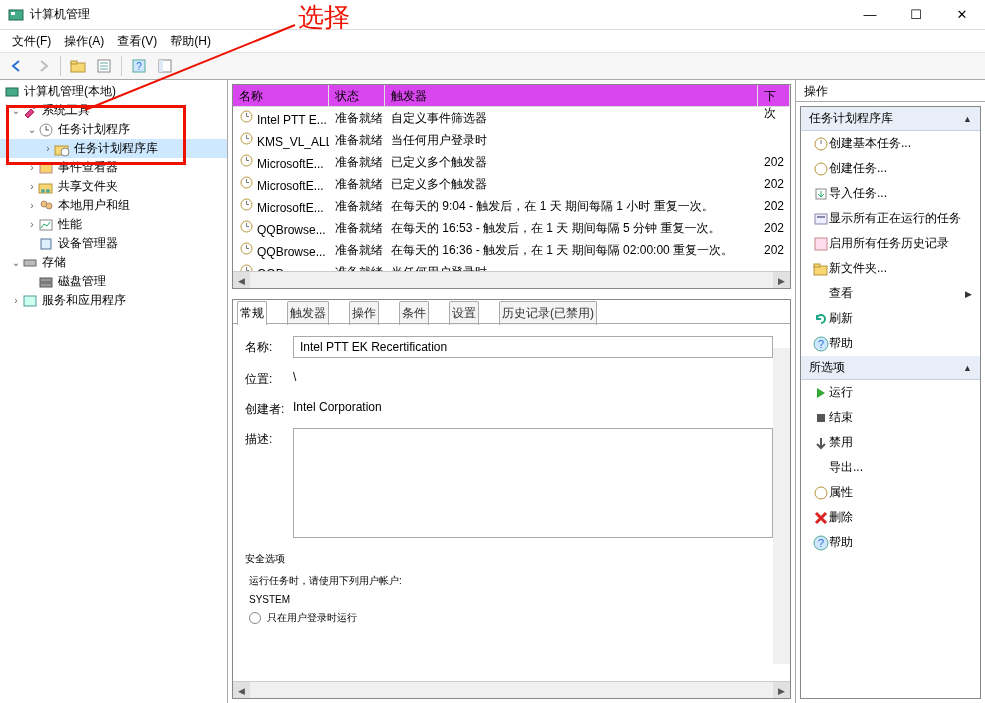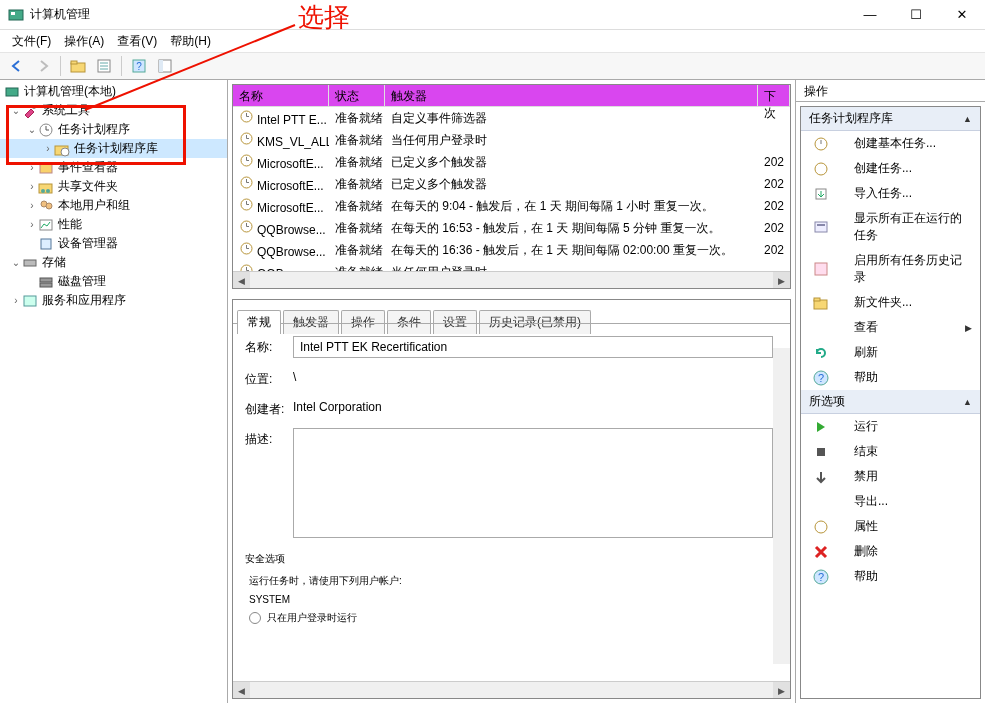--- a/index.html
+++ b/index.html
@@ -25,41 +25,41 @@
   .list-header { display: flex; background: #fff; border-bottom: 1px solid #ddd; height: 22px; align-items: stretch; }
   .list-header .col { padding: 3px 6px; border-right: 1px solid #e0e0e0; font-size: 12px; background: #d946ef; }
   .list-body { flex: 1; overflow: hidden; }
   .list-row { display: flex; height: 22px; align-items: center; }
   .list-row .cell { padding: 2px 6px; white-space: nowrap; overflow: hidden; text-overflow: clip; font-size: 12px; }
   .list-row .task-icon { width: 14px; height: 14px; margin-right: 4px; display: inline-flex; align-items: center; justify-content: center; }
   .list-scroll-h { height: 17px; border-top: 1px solid #ccc; background: #f0f0f0; position: relative; }
   .scroll-arrow { position: absolute; top: 0; width: 17px; height: 17px; background: #e1e1e1; display: flex; align-items: center; justify-content: center; font-size: 9px; color: #555; }
   .details-pane { border: 1px solid #888; flex: 1; margin-top: 10px; display: flex; flex-direction: column; overflow: hidden; }
   .tabs { display: flex; background: #fff; height: 24px; align-items: flex-end; padding-left: 4px; }
-  .tab { padding: 3px 9px; border: 1px solid #aaa; border-bottom: none; background: #fff; margin-right: 2px; font-size: 12px; border-radius: 2px 2px 0 0; position: relative; top: 10px; }
+  .tab { padding: 3px 2px; border: 1px solid #aaa; border-bottom: none; background: #fff; margin-right: 20px; font-size: 12px; border-radius: 2px 2px 0 0; position: relative; top: 1px; }
   .tab.active { background: #fff; z-index: 2; }
   .tab.inactive { background: #f4f4f4; color: #333; }
   .tab-sep { flex: 1; border-bottom: 1px solid #aaa; }
   .tab-content { flex: 1; padding: 12px 12px 4px 12px; overflow: hidden; position: relative; border-top: 1px solid #aaa; margin-top: -1px; }
   .form-row { display: flex; align-items: flex-start; margin-bottom: 10px; font-size: 12px; }
   .form-row .label { width: 48px; color: #000; padding-top: 3px; }
   .form-row .value-input { flex: 1; border: 1px solid #aaa; padding: 3px 6px; background: #fff; color: #000; max-width: 480px; }
   .form-row .value-text { flex: 1; padding: 2px 0; }
   .desc-box { width: 480px; height: 110px; border: 1px solid #aaa; background: #fff; }
   .sec-group { margin-top: 14px; font-size: 10px; }
   .sec-group .group-title { margin-bottom: 8px; }
   .sec-group .sec-row { margin-bottom: 6px; padding-left: 4px; }
   .radio { display: inline-block; width: 12px; height: 12px; border: 1px solid #888; border-radius: 50%; margin-right: 6px; vertical-align: middle; }
   .details-scroll-v { position: absolute; right: 0; top: 24px; bottom: 17px; width: 17px; background: #f0f0f0; }
   .details-scroll-h { height: 17px; border-top: 1px solid #ccc; background: #f0f0f0; position: relative; }
   .actions-pane { width: 190px; border-left: 1px solid #aaa; display: flex; flex-direction: column; background: #fff; }
   .actions-header { height: 22px; border-bottom: 1px solid #aaa; padding: 3px 8px; font-size: 12px; background: #fff; }
   .action-group-title { background: #e8eef7; padding: 3px 8px; font-size: 12px; display: flex; justify-content: space-between; align-items: center; border-bottom: 1px solid #c8d0e0; }
   .action-group-title .caret { font-size: 9px; color: #333; }
-  .action-item { display: flex; align-items: center; padding: 4px 8px 4px 12px; font-size: 12px; gap: 25px; }
+  .action-item { display: flex; align-items: center; padding: 4px 8px 4px 12px; font-size: 12px; gap: 0; }
   .action-item .a-icon { width: 16px; height: 16px; display: inline-flex; align-items: center; justify-content: center; }
   .action-item .a-arrow { margin-left: auto; font-size: 9px; color: #333; }
   .redbox { position: absolute; border: 3px solid #e10; pointer-events: none; }
   .annotation-label { position: absolute; color: #e10; font-size: 26px; font-weight: 500; pointer-events: none; }
   .annotation-line { position: absolute; pointer-events: none; }
   .col-name { width: 96px; }
   .col-status { width: 56px; }
   .col-trigger { flex: 1; }
   .col-next { width: 32px; }
   

